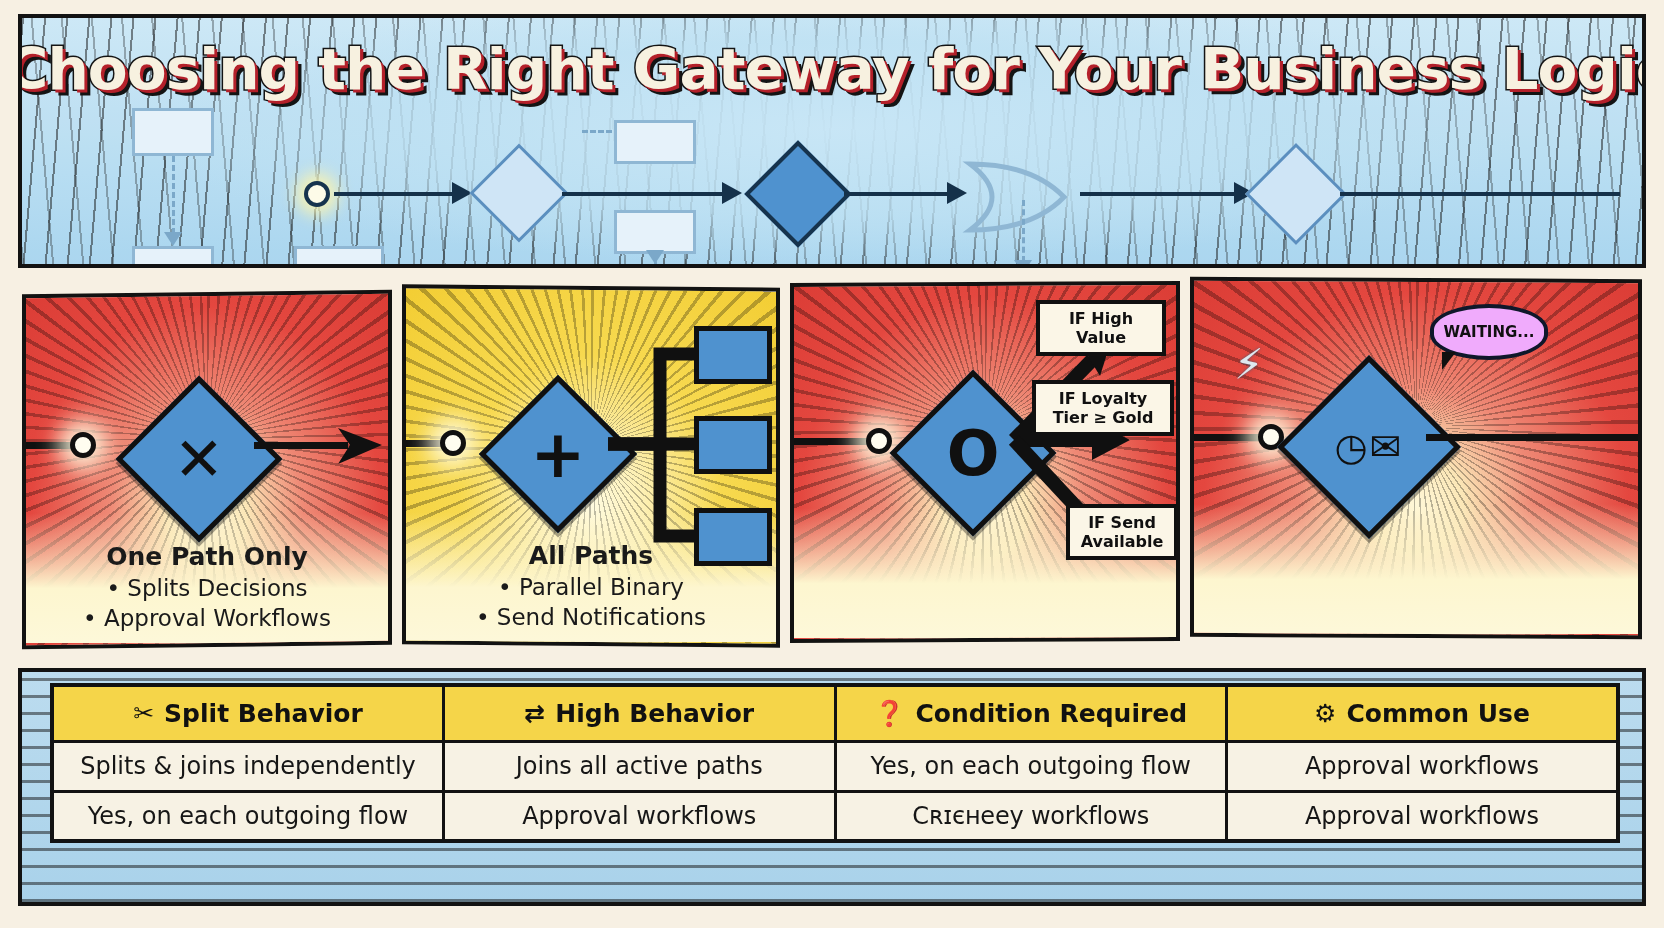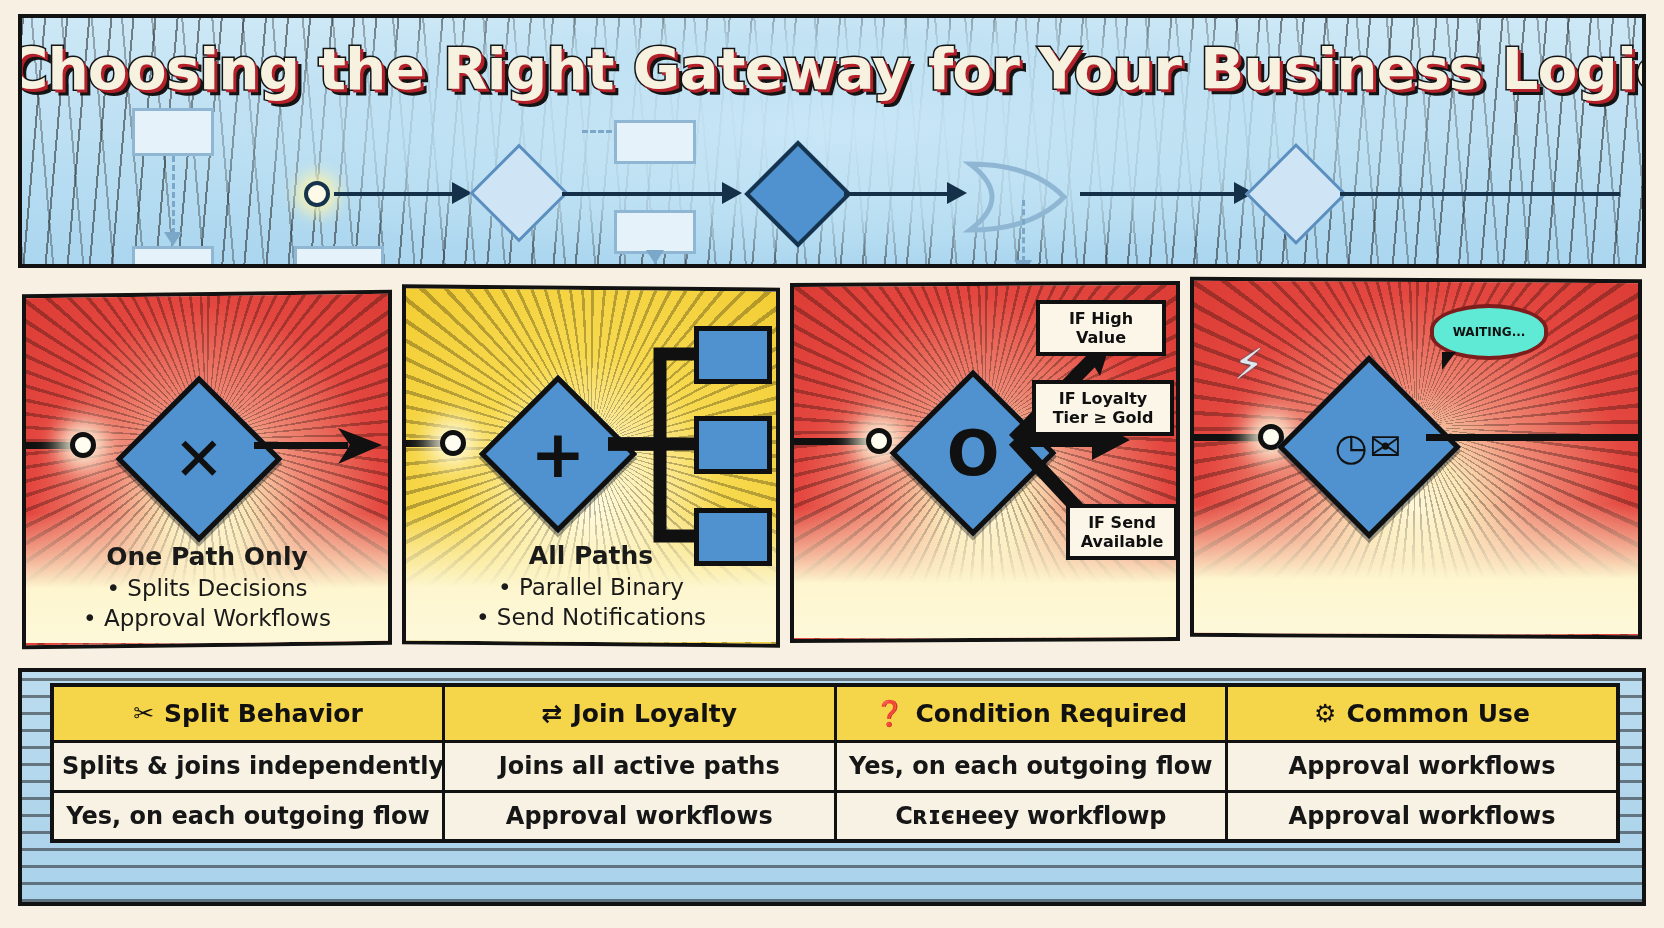--- a/index.html
+++ b/index.html
@@ -169,26 +169,26 @@
     font-family: "DejaVu Sans", sans-serif;
     font-weight: 700;
     font-size: 16px;
     line-height: 19px;
     color: #101010;
     text-align: center;
     padding: 5px 9px;
   }
   .bubble {
     position: absolute;
-    background: #5eead4;
-    border: 4px solid #7f1d1d;
+    background: #f0abfc;
+    border: 4px solid #0f172a;
     border-radius: 50% / 46%;
     font-family: "DejaVu Sans", sans-serif;
     font-weight: 700;
-    font-size: 12px;
+    font-size: 15px;
     color: #101010;
     display: flex; align-items: center; justify-content: center;
     padding: 8px 10px;
   }
   .bubble:after {
     content: ""; position: absolute;
     left: 8px; bottom: -14px;
     width: 0; height: 0;
     border-top: 18px solid #101010;
     border-right: 14px solid transparent;
@@ -230,21 +230,21 @@
     font-size: 25px;
     color: #111;
     height: 56px;
     text-align: center;
     padding: 0 6px;
   }
   .tbl td {
     background: #f7f2e4;
     border: 3px solid #121212;
     font-family: "DejaVu Sans", sans-serif;
-    font-weight: 700;
+    font-weight: 400;
     font-size: 24px;
     color: #161616;
     height: 50px;
     text-align: center;
     padding: 0 8px;
     white-space: nowrap;
     overflow: hidden;
   }
   .th-inner { display: inline-flex; align-items: center; gap: 10px; }
   .th-ico { font-size: 25px; line-height: 1; }
@@ -447,21 +447,21 @@
         <tr>
           <th>
             <span class="th-inner">
               <span class="th-ico">✂</span>
               <span>Split Behavior</span>
             </span>
           </th>
           <th>
             <span class="th-inner">
               <span class="th-ico">⇄</span>
-              <span>Join Loyalty</span>
+              <span>High Behavior</span>
             </span>
           </th>
           <th>
             <span class="th-inner">
               <span class="th-ico">❓</span>
               <span>Condition Required</span>
             </span>
           </th>
           <th>
             <span class="th-inner">
@@ -474,21 +474,21 @@
       <tbody>
         <tr>
           <td>Splits &amp; joins independently</td>
           <td>Joins all active paths</td>
           <td>Yes, on each outgoing flow</td>
           <td>Approval workflows</td>
         </tr>
         <tr>
           <td>Yes, on each outgoing flow</td>
           <td>Approval workflows</td>
-          <td class="garbled">Cʀɪєнеeу workflowp</td>
+          <td class="garbled">Cʀɪєнеeу workflows</td>
           <td>Approval workflows</td>
         </tr>
       </tbody>
     </table>
 
   </div>
 
 </div>
 
 </body></html>

